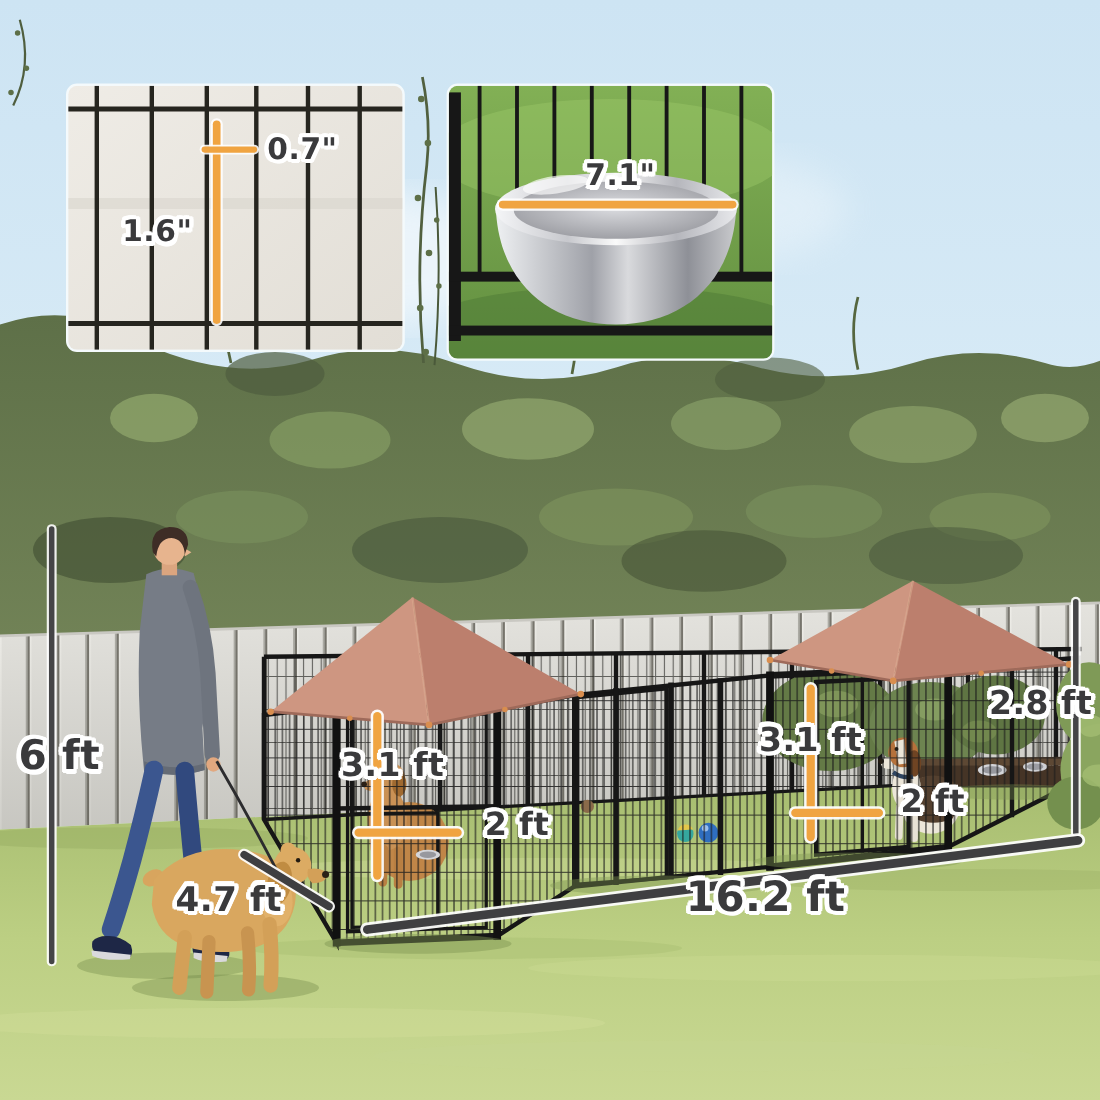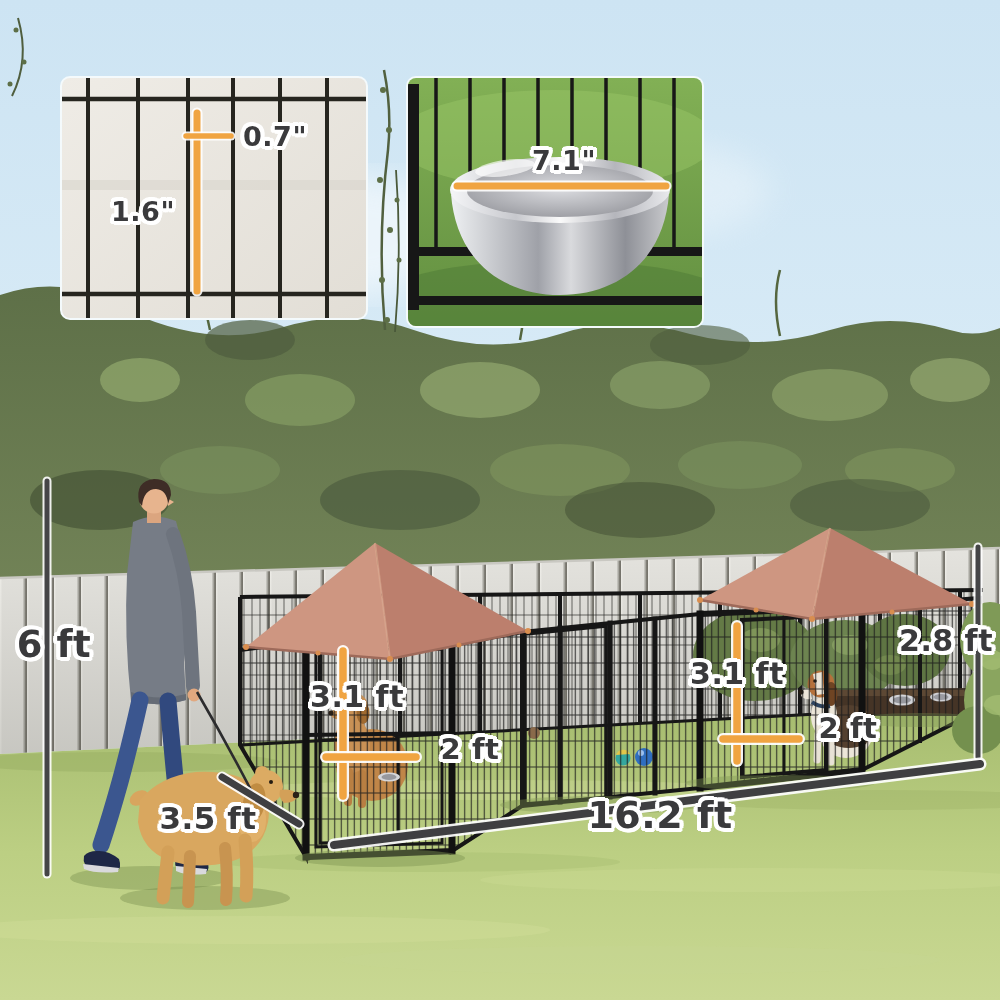--- a/index.html
+++ b/index.html
@@ -8,28 +8,28 @@
   .stage svg{position:absolute;left:0;top:0;}
   .msr{position:absolute;transform:translate(-50%,-50%);font-weight:bold;
        color:#3a3a3c;white-space:nowrap;letter-spacing:.5px;z-index:5;
        text-shadow:
          -3px -3px 0 #fff, 3px -3px 0 #fff, -3px 3px 0 #fff, 3px 3px 0 #fff,
          -4px 0 0 #fff, 4px 0 0 #fff, 0 -4px 0 #fff, 0 4px 0 #fff,
          -2px -4px 0 #fff, 2px 4px 0 #fff, -4px 2px 0 #fff, 4px -2px 0 #fff;}
   #lbl-mesh-w{left:275px;top:136px;font-size:27px;}
   #lbl-mesh-h{left:143px;top:211px;font-size:27px;}
   #lbl-bowl-d{left:564px;top:160px;font-size:27px;}
-  #lbl-fence{left:54px;top:644px;font-size:37px;}
+  #lbl-fence{left:54px;top:687px;font-size:37px;}
   #lbl-dog{left:208px;top:818px;font-size:31px;}
   #lbl-lk-h{left:357px;top:696px;font-size:30px;}
   #lbl-lk-w{left:470px;top:749px;font-size:29px;}
   #lbl-rk-h{left:737px;top:673px;font-size:30px;}
   #lbl-rk-w{left:848px;top:728px;font-size:29px;}
   #lbl-canopy{left:946px;top:640px;font-size:30px;}
-  #lbl-total{left:660px;top:815px;font-size:38px;}
+  #lbl-total{left:696px;top:815px;font-size:38px;}
 </style>
 </head>
 <body>
 
 <div class="stage">
 
 <svg width="1000" height="1000" viewBox="0 0 1000 1000">
   <defs>
     <linearGradient id="skyG" x1="0" y1="0" x2="0" y2="1">
       <stop offset="0" stop-color="#cde4f3"></stop>
@@ -428,21 +428,21 @@
     <line x1="737" y1="626" x2="737" y2="761" stroke="#F0A441" stroke-width="7.5"></line>
     <line x1="723" y1="739" x2="799" y2="739" stroke="#ffffff" stroke-width="12" opacity="0.95"></line>
     <line x1="723" y1="739" x2="799" y2="739" stroke="#F0A441" stroke-width="7.5"></line>
   </g>
 </svg>
 
 <div class="msr" id="lbl-mesh-w">0.7"</div>
 <div class="msr" id="lbl-mesh-h">1.6"</div>
 <div class="msr" id="lbl-bowl-d">7.1"</div>
 <div class="msr" id="lbl-fence">6 ft</div>
-<div class="msr" id="lbl-dog">3.5 ft</div>
+<div class="msr" id="lbl-dog">4.7 ft</div>
 <div class="msr" id="lbl-lk-h">3.1 ft</div>
 <div class="msr" id="lbl-lk-w">2 ft</div>
 <div class="msr" id="lbl-rk-h">3.1 ft</div>
 <div class="msr" id="lbl-rk-w">2 ft</div>
 <div class="msr" id="lbl-canopy">2.8 ft</div>
 <div class="msr" id="lbl-total">16.2 ft</div>
 
 </div>
 
 </body></html>

